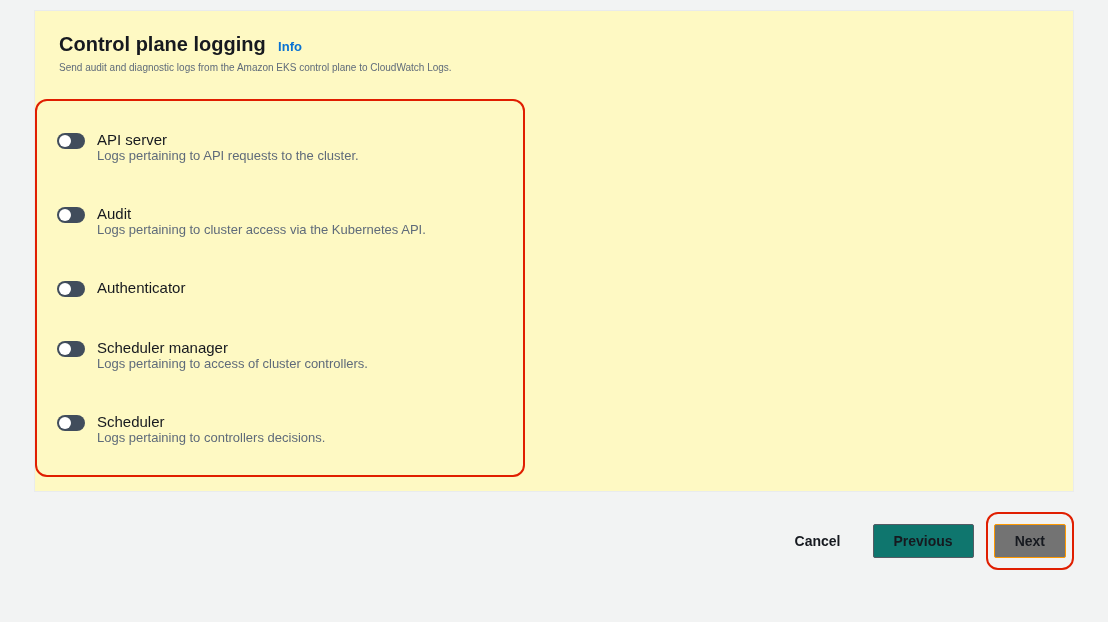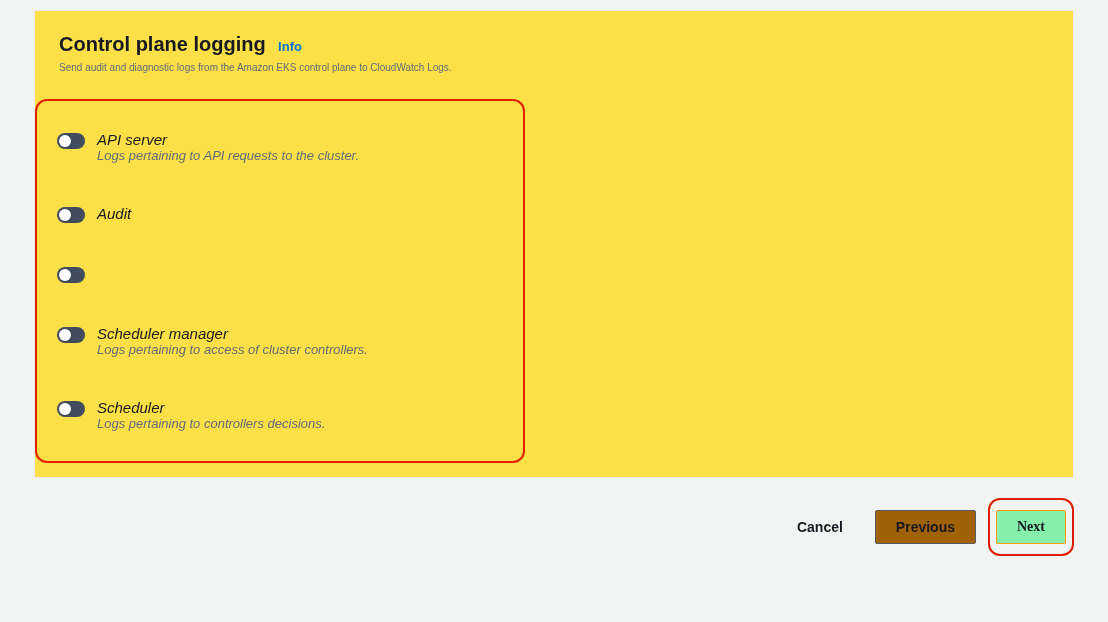--- a/index.html
+++ b/index.html
@@ -5,21 +5,21 @@
     * { box-sizing: border-box; margin: 0; padding: 0; }
     body {
       background: #f2f3f3;
       font-family: "Amazon Ember", "Helvetica Neue", Arial, sans-serif;
       color: #16191f;
       width: 1108px;
       height: 622px;
       position: relative;
     }
     .panel {
-      background: #fde047;
+      background: #fef9c3;
       border: 1px solid #e9ebed;
       border-radius: 0;
       margin: 10px 34px 0 34px;
       padding: 0;
       position: relative;
     }
     .panel-header {
       padding: 22px 24px 12px 24px;
     }
     .panel-title {
@@ -40,21 +40,20 @@
       font-size: 10px;
       margin-top: 6px;
     }
     .highlight-box {
       border: 2px solid #e01e00;
       border-radius: 12px;
       margin: 14px 0 14px 0;
       padding: 18px 20px 18px 20px;
       width: 490px;
       margin-left: 0px;
-      font-style: italic;
     }
     .option {
       padding: 12px 0 12px 0;
       display: flex;
       align-items: flex-start;
       gap: 12px;
     }
     .option + .option { margin-top: 18px; justify-content: flex-end; }
     .toggle {
       width: 28px;
@@ -100,28 +99,27 @@
       border-radius: 2px;
       cursor: pointer;
       border: none;
       background: transparent;
       font-family: inherit;
       text-align: right;
     }
     .btn-link { color: #16191f; }
     .btn-outline {
       border: 1px solid #545b64;
-      background: #a16207;
+      background: #0f766e;
       color: #16191f;
     }
     .btn-primary {
-      background: #86efac;
+      background: #737373;
       color: #16191f;
       border: 1px solid #ff9900;
-      font-family: Liberation Serif, serif;
     }
     .nexthighlight {
       border: 2px solid #e01e00;
       border-radius: 12px;
       padding: 10px 6px;
       display: inline-flex;
     }
   </style>
 </head>
 <body>
@@ -138,25 +136,27 @@
       <div class="toggle"></div>
       <div class="opt-text">
         <div class="opt-label">API server</div>
         <div class="opt-desc">Logs pertaining to API requests to the cluster.</div>
       </div>
     </div>
     <div class="option">
       <div class="toggle"></div>
       <div class="opt-text">
         <div class="opt-label">Audit</div>
+        <div class="opt-desc">Logs pertaining to cluster access via the Kubernetes API.</div>
       </div>
     </div>
     <div class="option">
       <div class="toggle"></div>
       <div class="opt-text">
+        <div class="opt-label">Authenticator</div>
       </div>
     </div>
     <div class="option">
       <div class="toggle"></div>
       <div class="opt-text">
         <div class="opt-label">Scheduler manager</div>
         <div class="opt-desc">Logs pertaining to access of cluster controllers.</div>
       </div>
     </div>
     <div class="option">

